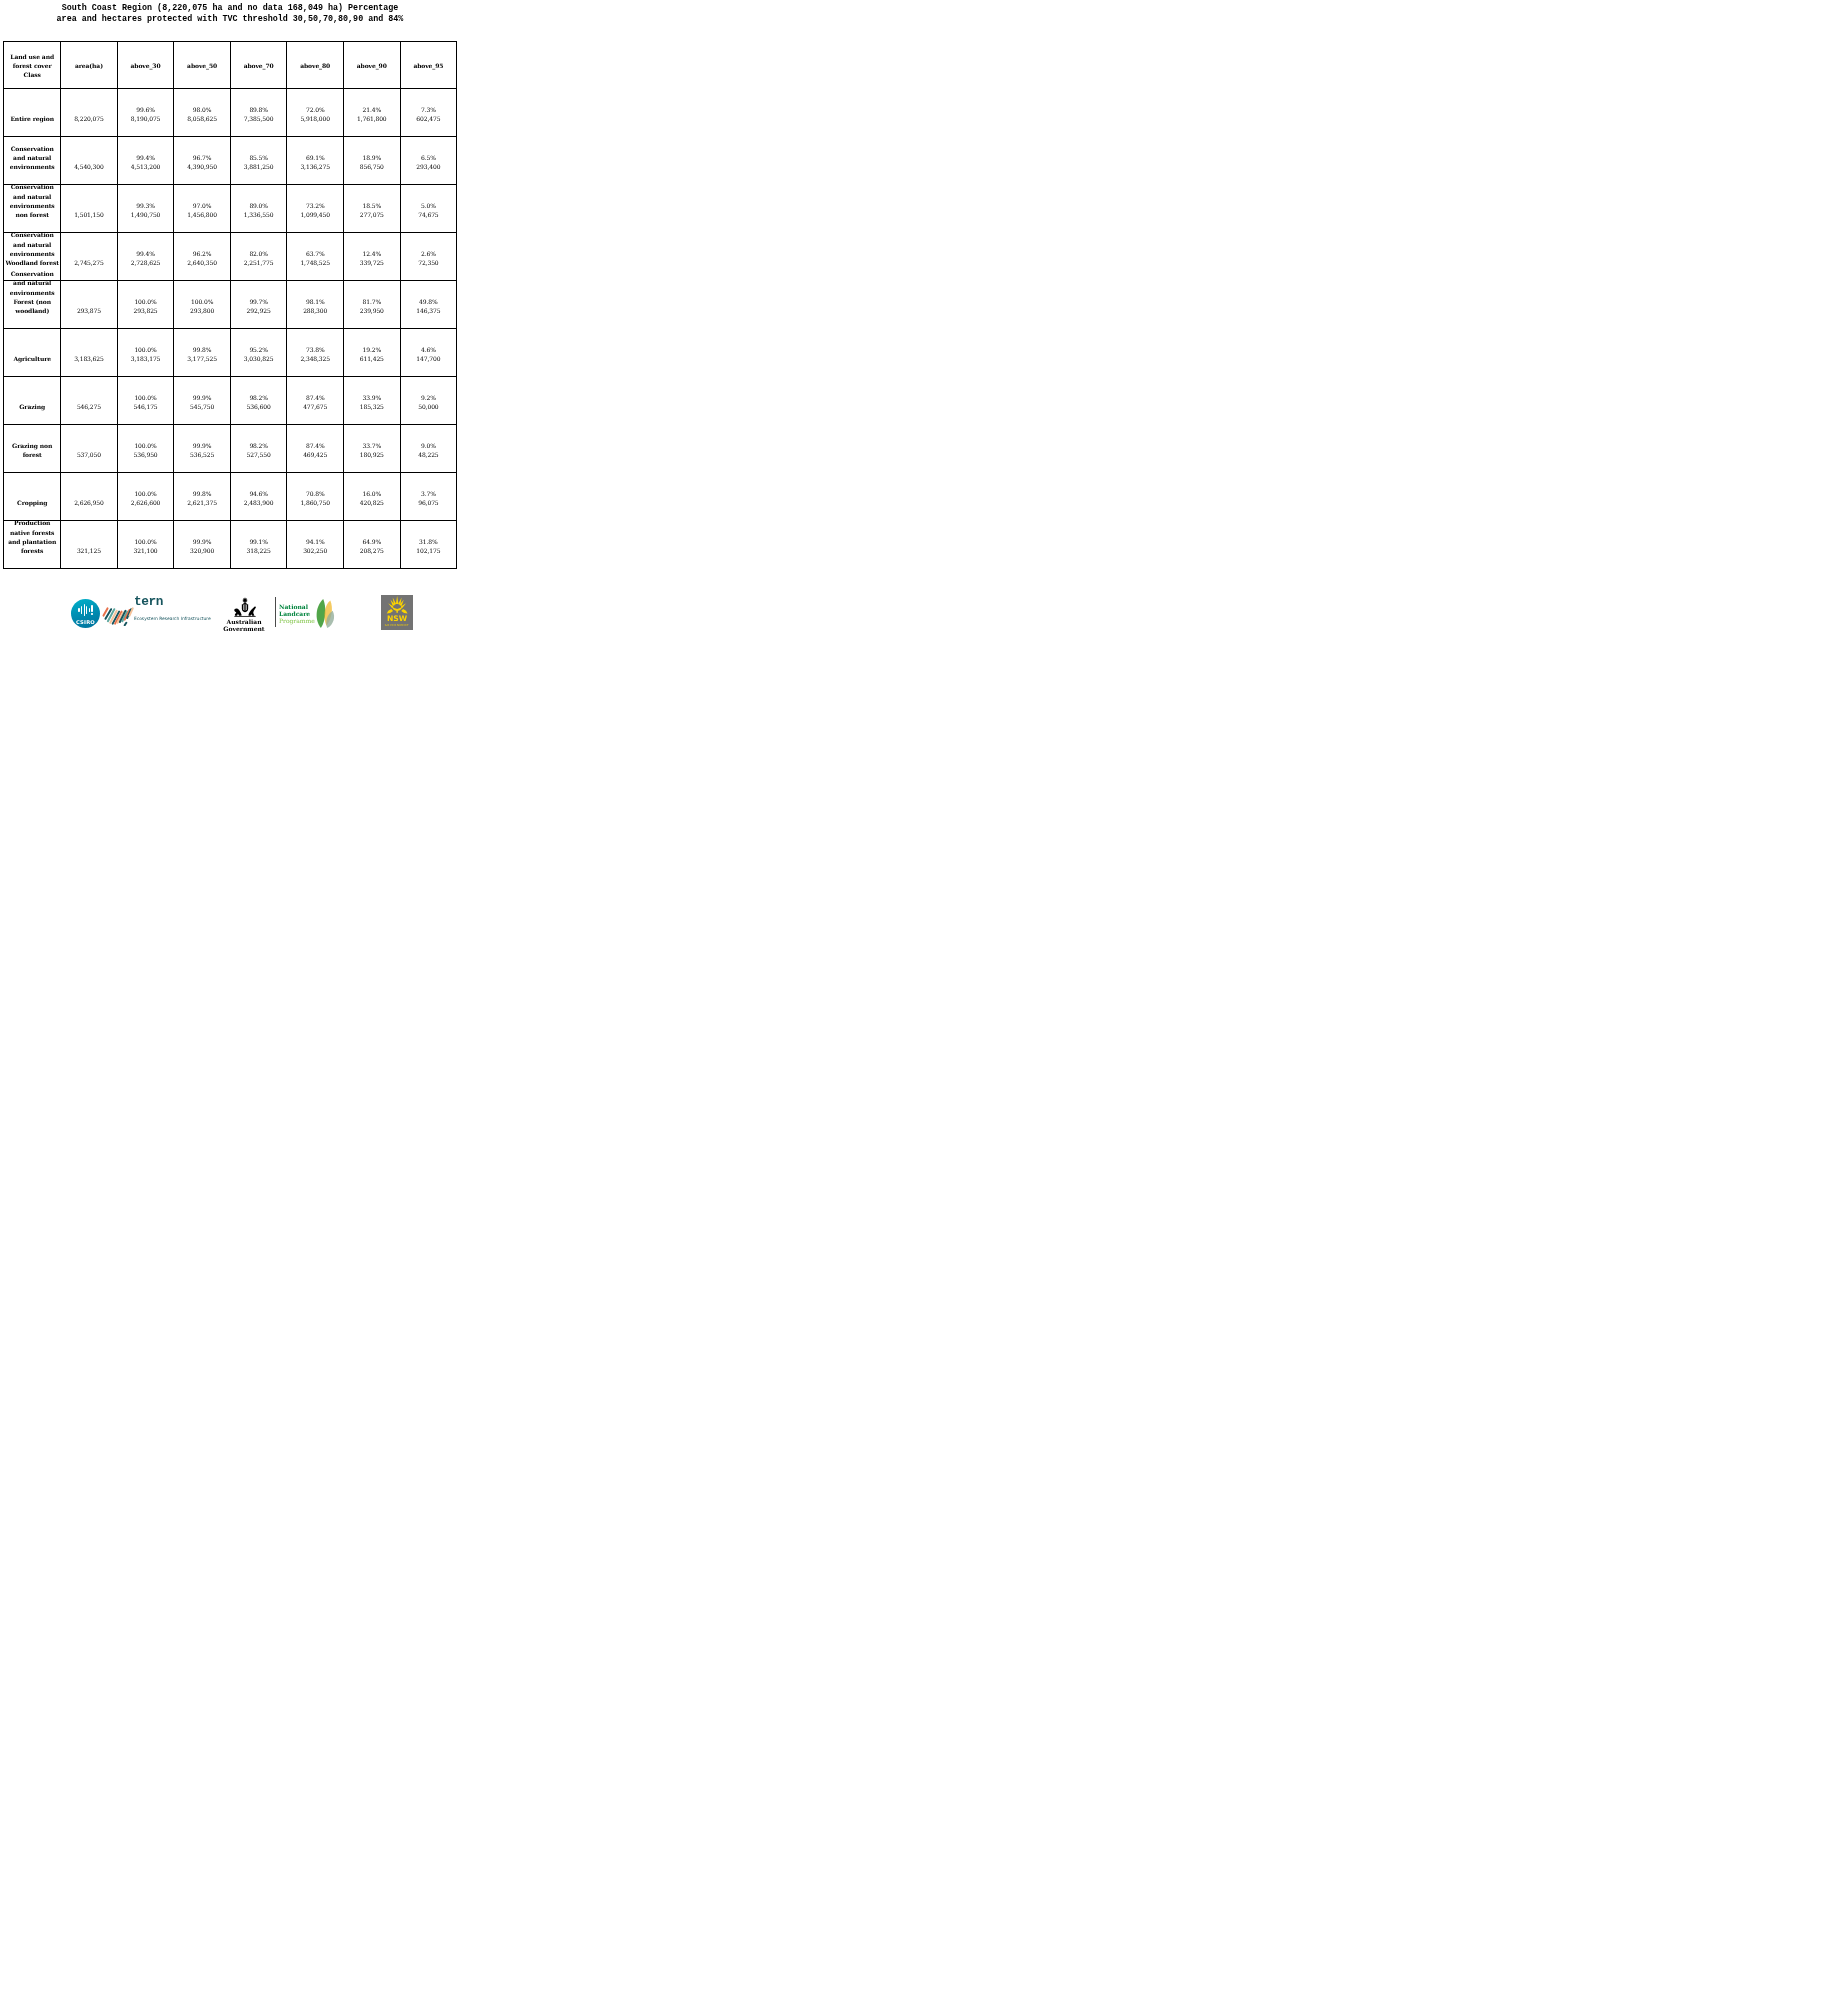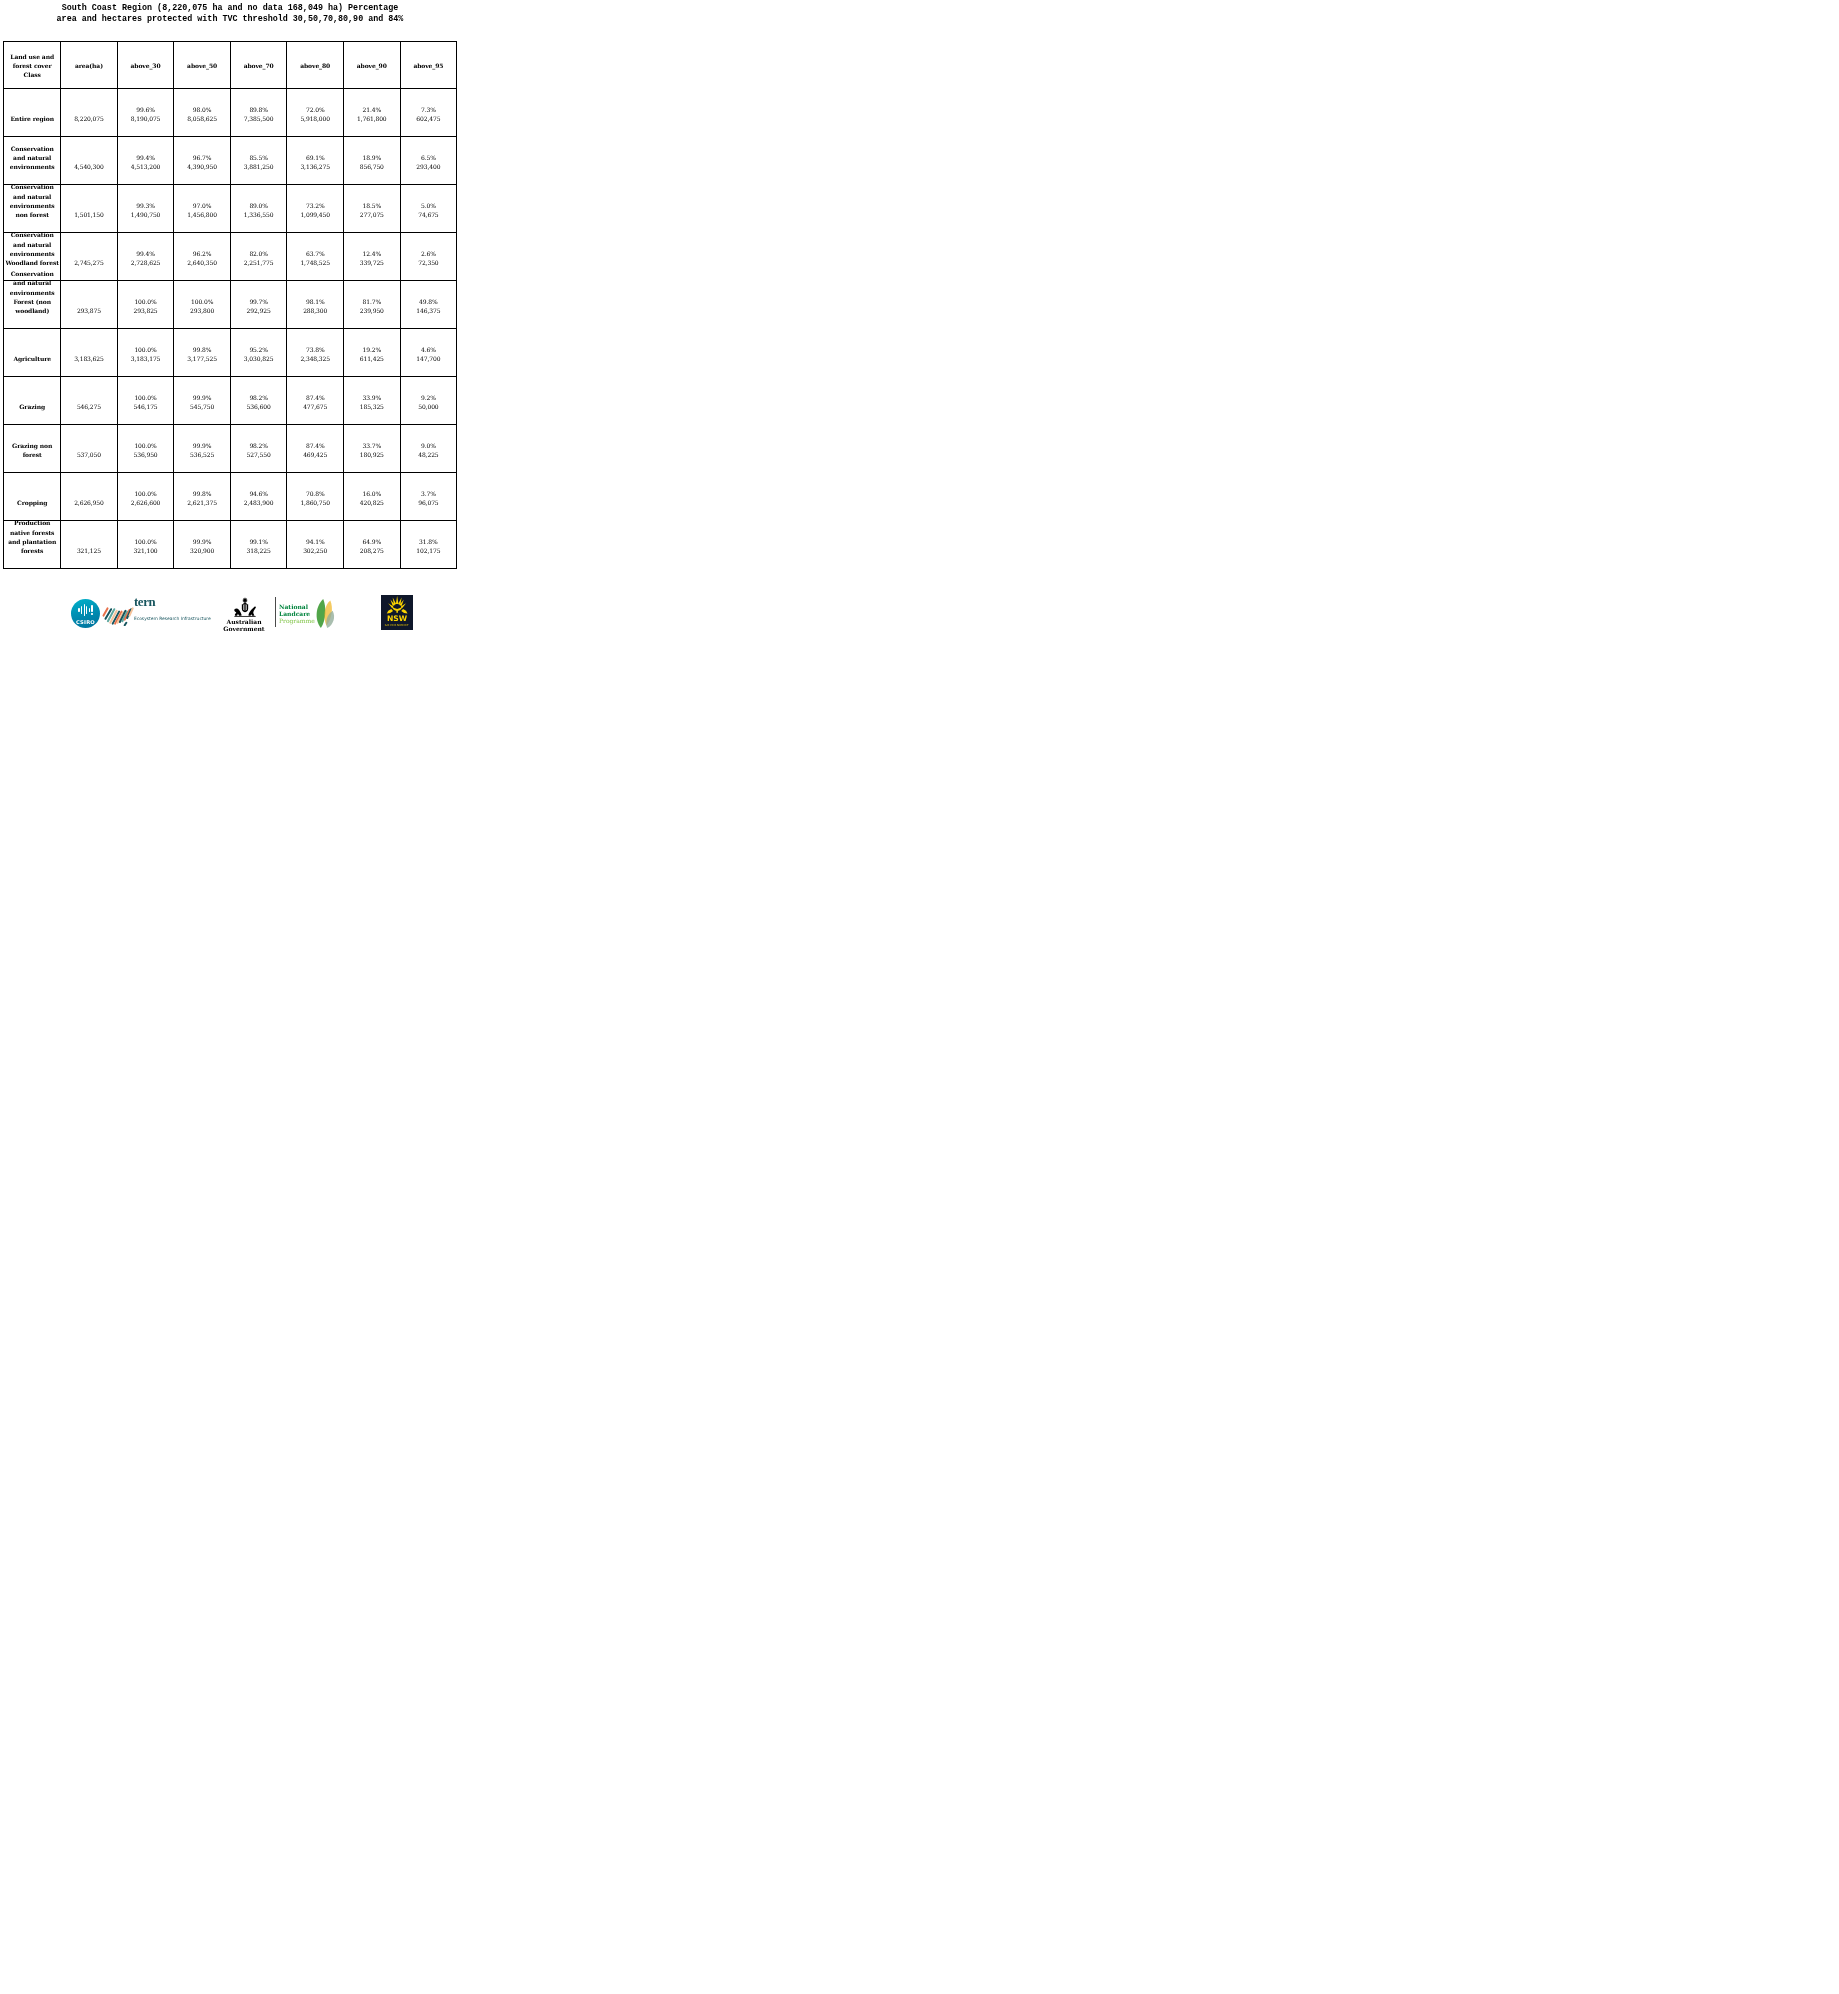--- a/index.html
+++ b/index.html
@@ -38,40 +38,40 @@
   .csiro-bars .b{width:1.4px;background:#fff;border-radius:0.8px;}
   .csiro-excl{display:flex;flex-direction:column;align-items:center;gap:0.8px;}
   .csiro-excl .t{width:1.4px;height:7.2px;background:#fff;border-radius:0.8px;}
   .csiro-excl .d{width:1.4px;height:1.6px;background:#fff;border-radius:50%;}
   .csiro-text{color:#fff;font-family:"DejaVu Sans", sans-serif;font-weight:bold;
               font-size:5.2px;letter-spacing:0.2px;margin-top:0.8px;}
 
   
   .tern-map{position:absolute;left:101px;top:4.4px;}
   .tern-word{position:absolute;left:134px;top:2.4px;color:#17555e;
-             font-family:Liberation Serif, serif;font-weight:bold;font-size:12.8px;
+             font-family:Liberation Mono, monospace;font-weight:bold;font-size:12.8px;
              line-height:1;letter-spacing:-0.4px;}
   .tern-tag{position:absolute;left:134px;top:22px;color:#17555e;
             font-family:"DejaVu Sans", sans-serif;font-size:4.4px;}
 
   
   .arms{position:absolute;left:232px;top:2.8px;}
   .ausgov{position:absolute;left:208px;top:24px;width:72px;text-align:center;
           font-family:"DejaVu Serif", serif;font-weight:bold;font-size:6px;color:#000;}
   .divider{position:absolute;left:275px;top:3.2px;width:0.8px;height:30px;background:#4a4a4a;}
 
   
   .landcare{position:absolute;left:279px;top:10px;font-family:"DejaVu Serif", serif;
             line-height:6.8px;font-size:6px;}
   .landcare .g1{color:#00843d;font-weight:bold;}
   .landcare .g2{color:#7dc242;}
   .leaves{position:absolute;left:313px;top:4px;}
 
   
-  .nsw{position:absolute;left:381px;top:0.8px;width:32px;height:35px;background:#0f172a;
+  .nsw{position:absolute;left:381px;top:0.8px;width:32px;height:35px;background:#737373;
        display:flex;flex-direction:column;align-items:center;}
   .nsw-acronym{color:#fbd300;font-family:"DejaVu Sans", sans-serif;font-weight:bold;
                font-size:7.6px;line-height:1;margin-top:0.4px;}
   .nsw-label{color:#fbd300;font-family:"DejaVu Sans", sans-serif;font-size:2.6px;
              letter-spacing:0.6px;margin-top:1.2px;}
 </style>
 </head>
 <body>
 
 <div class="page">

